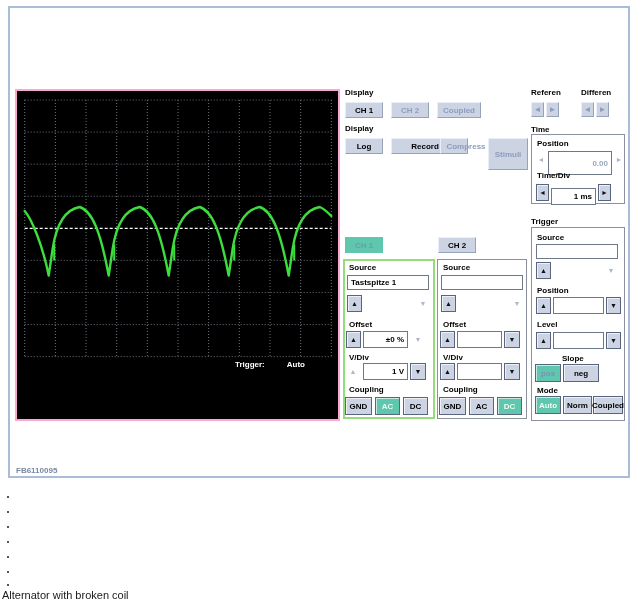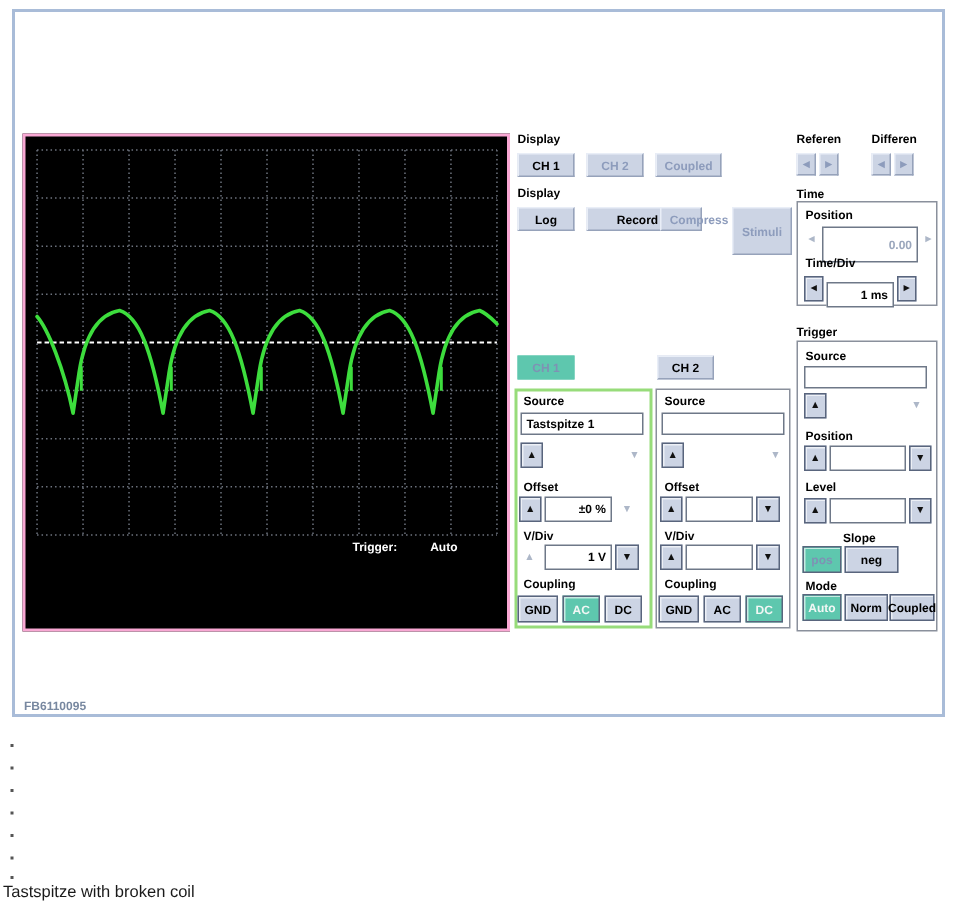--- a/index.html
+++ b/index.html
@@ -200,13 +200,13 @@
 <div class="abs hard teal" style="left:497px;top:397px;width:25px;height:18px;">DC</div>
 
 <div class="abs dot" style="left:7px;top:496px;"></div>
 <div class="abs dot" style="left:7px;top:511px;"></div>
 <div class="abs dot" style="left:7px;top:526px;"></div>
 <div class="abs dot" style="left:7px;top:541px;"></div>
 <div class="abs dot" style="left:7px;top:556px;"></div>
 <div class="abs dot" style="left:7px;top:571px;"></div>
 <div class="abs dot" style="left:7px;top:584px;"></div>
 
-<div class="abs caption" style="left:2px;top:589px;">Tastspitze with broken coil</div>
+<div class="abs caption" style="left:2px;top:589px;">Alternator with broken coil</div>
 
 </body></html>

